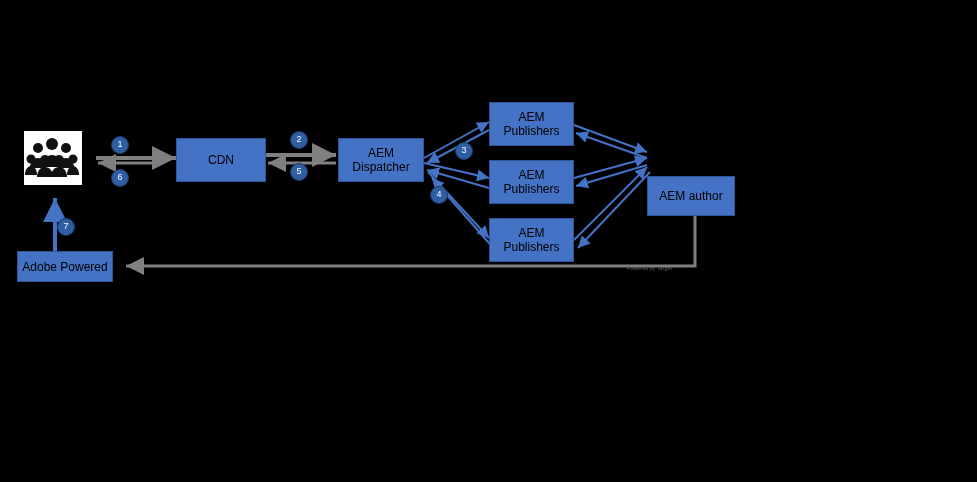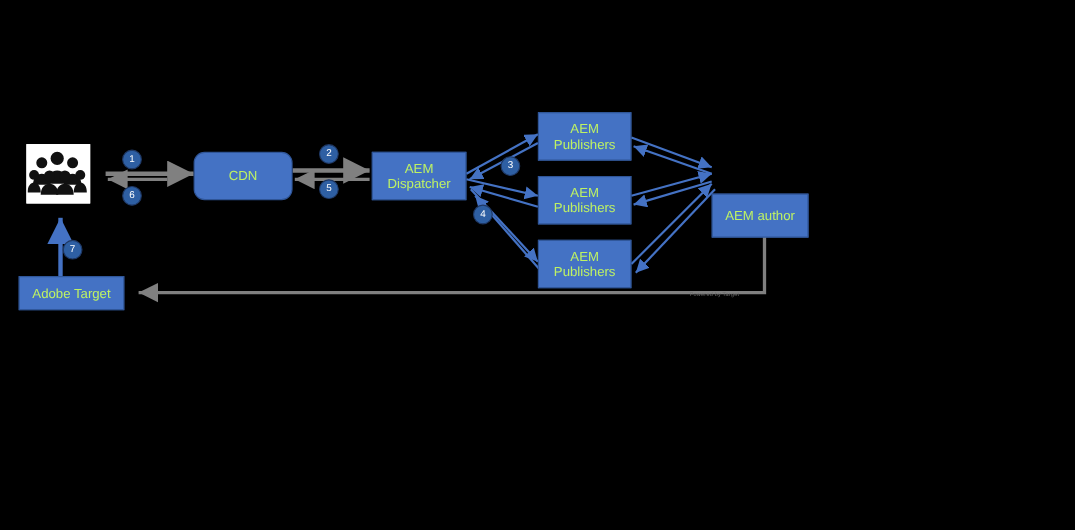--- a/index.html
+++ b/index.html
@@ -19,21 +19,21 @@
     position: absolute;
     left: 0; top: 0;
     width: 977px;
     height: 482px;
   }
   .node {
     position: absolute;
     box-sizing: border-box;
     background: #4472C4;
     border: 1px solid #2F5597;
-    color: #bef264;
+    color: #000000;
     font-size: 12px;
     line-height: 14px;
     display: flex;
     align-items: center;
     justify-content: center;
     text-align: center;
     z-index: 4;
   }
   .node span { display: block; white-space: pre-line; }
   .badge {
@@ -117,21 +117,21 @@
         <circle cx="48" cy="27" r="4.5"></circle>
         <path d="M42 43c0-5.5 2.8-9 6-9s6 3.5 6 9z"></path>
         <circle cx="20" cy="28" r="5"></circle>
         <path d="M12 45c0-6 3.4-10 8-10s8 4 8 10z"></path>
         <circle cx="34" cy="28" r="5"></circle>
         <path d="M26 45c0-6 3.4-10 8-10s8 4 8 10z"></path>
       </g>
     </svg>
   </div>
 
-  <div class="node" style="left:176px; top:138px; width:90px; height:44px;border-radius:10px;">
+  <div class="node" style="left:176px; top:138px; width:90px; height:44px;">
     <span>CDN</span>
   </div>
 
   <div class="node" style="left:338px; top:138px; width:86px; height:44px;">
     <span>AEM
 Dispatcher</span>
   </div>
 
   <div class="node" style="left:489px; top:102px; width:85px; height:44px;">
     <span>AEM
@@ -146,21 +146,21 @@
   <div class="node" style="left:489px; top:218px; width:85px; height:44px;">
     <span>AEM
 Publishers</span>
   </div>
 
   <div class="node" style="left:647px; top:140px; width:88px; height:40px;margin-top:36px;">
     <span>AEM author</span>
   </div>
 
   <div class="node" style="left:17px; top:251px; width:96px; height:31px;">
-    <span>Adobe Target</span>
+    <span>Adobe Powered</span>
   </div>
 
   <div class="badge" style="left:111px; top:136px;">
     <span>1</span>
   </div>
   <div class="badge" style="left:290px; top:131px;">
     <span>2</span>
   </div>
   <div class="badge" style="left:455px; top:142px;">
     <span>3</span>

